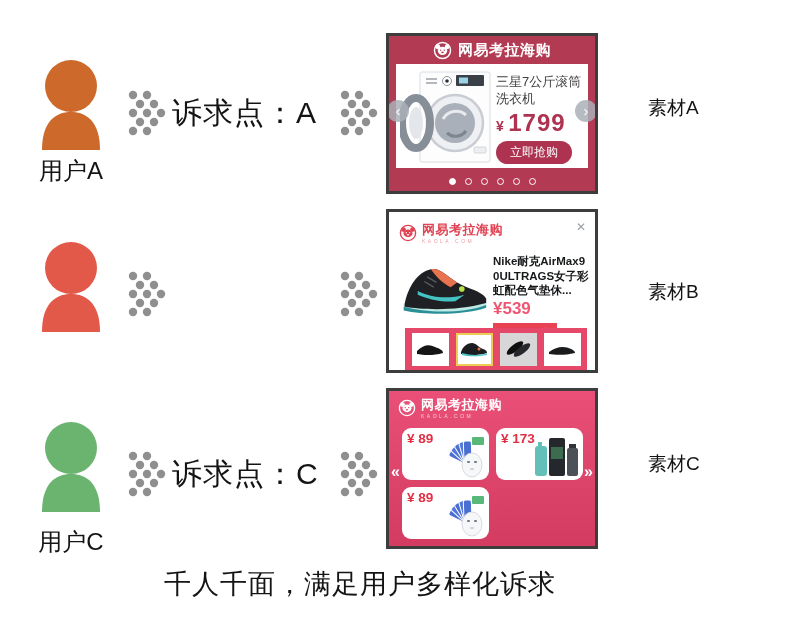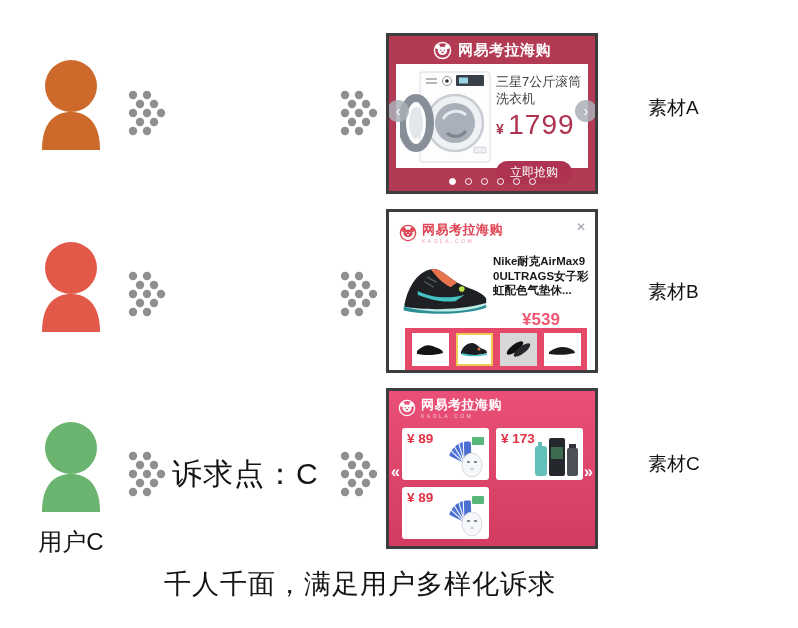--- a/index.html
+++ b/index.html
@@ -21,83 +21,85 @@
 
   
   .ad-a{left:386px;top:33px;width:212px;height:161px;background:#b23a53;}
   .ad-a .hdr{position:absolute;left:0;top:0;right:0;height:28px;display:flex;align-items:center;justify-content:center;gap:6px;}
   .ad-a .brand-name{color:#fff;font-size:15px;}
   .ad-a .card{position:absolute;left:7px;top:28px;right:7px;bottom:23px;background:#fff;}
   .ad-a .txtcol{position:absolute;left:100px;top:9px;right:4px;}
   .ad-a .ttl{font-size:13px;color:#404040;line-height:17px;}
   .ad-a .pricerow{margin-top:2px;color:#ad3350;white-space:nowrap;}
   .ad-a .psym{font-size:14px;font-weight:bold;}
-  .ad-a .pval{font-size:28px;font-weight:normal;letter-spacing:1px;}
-  .ad-a .cta{display:inline-block;margin-top:20px;background:#ad3350;color:#fff;font-size:12px;
+  .ad-a .pval{font-size:24px;font-weight:bold;letter-spacing:1px;}
+  .ad-a .cta{display:inline-block;margin-top:4px;background:#ad3350;color:#fff;font-size:12px;
              padding:3px 14px;border-radius:12px;}
   .chevcirc{position:absolute;width:22px;height:22px;border-radius:50%;background:rgba(170,176,183,.85);
             color:#fff;font-size:15px;line-height:22px;text-align:center;top:36px;}
   .ad-a .dots{position:absolute;left:0;right:0;bottom:6px;display:flex;justify-content:center;gap:9px;}
   .ad-a .dot{width:7px;height:7px;border-radius:50%;border:1.5px solid #fff;box-sizing:border-box;}
   .ad-a .dot--active{background:#fff;}
 
   
   .ad-b{left:386px;top:209px;width:212px;height:164px;background:#fff;}
   .ad-b .brandrow{position:absolute;left:10px;top:11px;}
   .ad-b .brand-name{color:#e04353;font-size:13px;}
   .ad-b .brand-sub{color:#ef9aa6;}
   .ad-b .close{position:absolute;right:9px;top:8px;color:#9aa0a6;font-size:12px;}
   .ad-b .txtcol{position:absolute;left:104px;top:42px;width:96px;}
   .ad-b .ttl{font-size:11.5px;font-weight:bold;color:#17181a;line-height:14.5px;}
-  .ad-b .price{font-size:17px;font-weight:bold;color:#ef5672;margin-top:12px;text-align:center;}
+  .ad-b .price{font-size:17px;font-weight:bold;color:#ef5672;margin-top:1px;}
   .ad-b .cta{display:inline-block;margin-top:4px;background:#e84352;color:#fff;font-size:11px;padding:3px 10px;}
   .ad-b .strip{position:absolute;left:16px;right:8px;top:116px;height:42px;background:#e6486a;
                display:flex;align-items:center;justify-content:center;gap:7px;}
   .ad-b .thumb{width:37px;height:33px;background:#fff;display:flex;align-items:center;justify-content:center;box-sizing:border-box;}
   .ad-b .thumb--sel{border:2px solid #eecb53;}
   .ad-b .thumb--gray{background:#d7d7d7;}
 
   
   .ad-c{left:386px;top:388px;width:212px;height:161px;background:linear-gradient(180deg,#ea5077 0%,#d33b60 100%);}
   .ad-c .brandrow{position:absolute;left:9px;top:7px;}
   .ad-c .brand-name{color:#fff;font-size:13px;}
   .ad-c .brand-sub{color:rgba(255,228,234,.85);}
   .ad-c .grid{position:absolute;left:13px;top:37px;display:grid;grid-template-columns:87px 87px;grid-auto-rows:52px;gap:7px;}
-  .ad-c .pcard{position:relative;background:#fff;border-radius:3px;overflow:hidden;}
+  .ad-c .pcard{position:relative;background:#fff;border-radius:9px;overflow:hidden;}
   .ad-c .pprice{position:absolute;left:5px;top:3px;font-size:13.5px;font-weight:bold;color:#e22f44;}
   .ad-c .pimg{position:absolute;right:1px;bottom:1px;}
   .ad-c .chev{position:absolute;top:72px;color:#fff;font-size:16px;font-weight:bold;}
 
   .icn{display:block;}
 </style>
 </head>
 <body>
 
 <div class="canvas">
 
   <svg class="abs icn" style="left:38px;top:60px" width="66" height="90" viewBox="0 0 66 90">
     <circle cx="33" cy="26" r="26" fill="#cd6a2b"></circle>
     <path d="M4,90 C4,62 17,52 33,52 C49,52 62,62 62,90 Z" fill="#cd6a2b"></path>
   </svg>
+  <div class="abs person-label" style="left:26px;top:155px">用户A</div>
 
   <svg class="abs icn" style="left:126px;top:88px" width="42" height="50" viewBox="0 0 42 50">
     <g fill="#8f8f8f">
       <circle cx="7" cy="7" r="4.2"></circle>
         <circle cx="21" cy="7" r="4.2"></circle>
       <circle cx="14" cy="16" r="4.2"></circle>
         <circle cx="28" cy="16" r="4.2"></circle>
       <circle cx="7" cy="25" r="4.2"></circle>
         <circle cx="21" cy="25" r="4.2"></circle>
         <circle cx="35" cy="25" r="4.2"></circle>
       <circle cx="14" cy="34" r="4.2"></circle>
         <circle cx="28" cy="34" r="4.2"></circle>
       <circle cx="7" cy="43" r="4.2"></circle>
         <circle cx="21" cy="43" r="4.2"></circle>
     </g>
   </svg>
+  <div class="abs appeal-text" style="left:172px;top:93px">诉求点：A</div>
   <svg class="abs icn" style="left:338px;top:88px" width="42" height="50" viewBox="0 0 42 50">
     <g fill="#8f8f8f">
       <circle cx="7" cy="7" r="4.2"></circle>
         <circle cx="21" cy="7" r="4.2"></circle>
       <circle cx="14" cy="16" r="4.2"></circle>
         <circle cx="28" cy="16" r="4.2"></circle>
       <circle cx="7" cy="25" r="4.2"></circle>
         <circle cx="21" cy="25" r="4.2"></circle>
         <circle cx="35" cy="25" r="4.2"></circle>
       <circle cx="14" cy="34" r="4.2"></circle>

